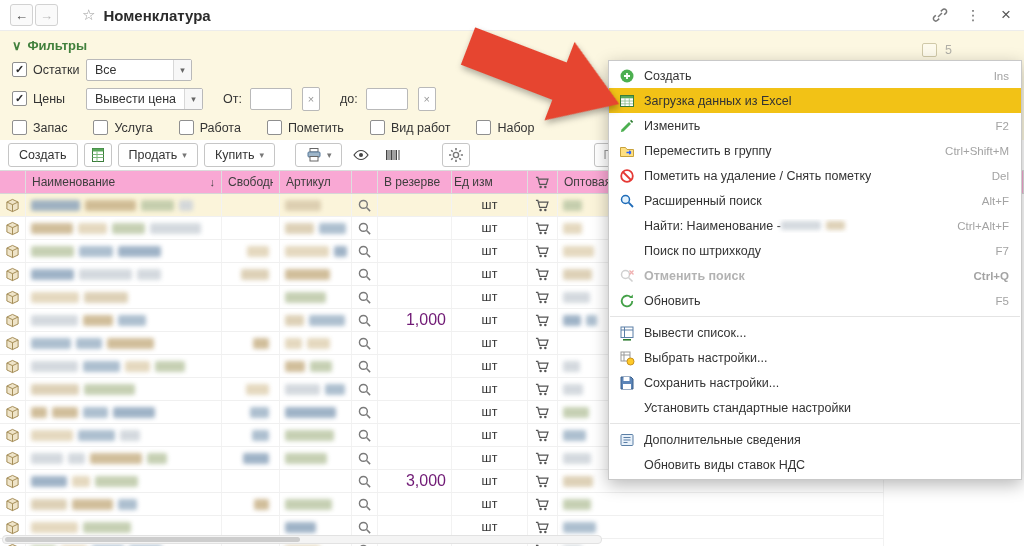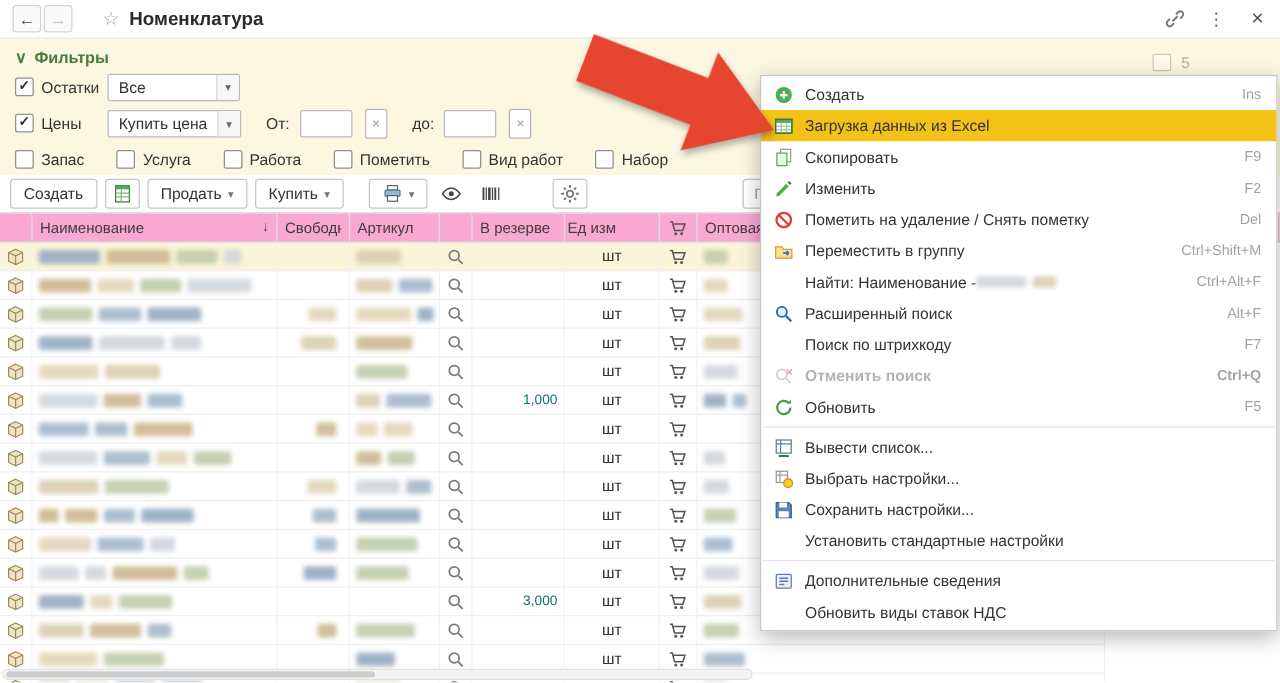--- a/index.html
+++ b/index.html
@@ -54,21 +54,21 @@
   .sort{color:#444;font-size:11px;margin-left:2px;}
   .table-body{position:absolute;top:194px;left:0;width:884px;bottom:0;overflow:hidden;}
   .trow{display:grid;grid-template-columns:26px 196px 58px 72px 26px 74px 76px 30px 1fr;height:22px;border-bottom:1px solid #f0f0f0;align-items:stretch;}
   .trow.selected{background:#fbf4da;}
   .td{display:flex;align-items:center;padding:0 5px;border-right:1px solid #f2f2f2;box-sizing:border-box;overflow:hidden;white-space:nowrap;}
   .td.center{justify-content:center;padding:0 2px;}
   .td.right{justify-content:flex-end;}
   .cicon{width:15px;height:15px;display:block;flex:none;}
   .cicon svg{display:block;width:100%;height:100%;}
   .blur-block{display:inline-block;height:11px;border-radius:2px;filter:blur(2px);margin-right:5px;opacity:.85;flex:none;}
-  .num{font-size:11px;color:#0f766e;}
+  .num{font-size:16px;color:#701a75;}
   .hscroll{position:absolute;left:2px;bottom:2px;width:600px;height:9px;background:#f4f4f4;border:1px solid #e2e2e2;border-radius:4px;box-sizing:border-box;}
   .hscroll-thumb{position:absolute;left:2px;top:1px;width:295px;height:5px;background:#cdcdcd;border-radius:3px;}
   
   .context-menu{position:absolute;left:608px;top:60px;width:414px;background:#fff;border:1px solid #c9c9c9;box-shadow:0 5px 16px rgba(0,0,0,.28);z-index:50;padding:2px 0;box-sizing:border-box;}
   .menu-item{height:25px;display:flex;align-items:center;padding:0 12px 0 9px;gap:9px;font-size:12.5px;color:#333;white-space:nowrap;}
   .menu-item.disabled{color:#b3b3b3;font-weight:bold;}
   .menu-item.disabled .mi-icon{opacity:.55;}
   .mi-icon{width:17px;height:17px;flex:none;display:flex;align-items:center;justify-content:center;}
   .mi-icon svg{display:block;width:16px;height:16px;}
   .mi-label{flex:0 1 auto;overflow:hidden;display:flex;align-items:center;}
@@ -123,21 +123,21 @@
     </span>
   </div>
   <div class="filter-row">
     <label class="check-wrap fixed">
       <span class="checkbox">
           <span class="checkmark">✓</span>
         </span>
       <span class="check-label">Цены</span>
     </label>
     <span class="combo">
-      <span class="combo-value">Купить цена</span>
+      <span class="combo-value">Вывести цена</span>
       <span class="combo-btn">▾</span>
     </span>
     <span class="range-label">От:</span>
     <input class="mini-input" value="" style="">
     <span class="clear-btn">×</span>
     <span class="range-label">до:</span>
     <input class="mini-input" value="" style="">
     <span class="clear-btn">×</span>
   </div>
   <div class="filter-row type-row">
@@ -991,71 +991,61 @@
           <path d="M6 5.3v8.2M10.3 5.3v8.2M1.5 8h13M1.5 10.8h13" stroke="#8abc8a" stroke-width="0.8"></path>
           <rect x="1.5" y="2.5" width="13" height="11" fill="none" stroke="#3a7d3a"></rect>
         </svg>
       </span>
       <span class="mi-label">Загрузка данных из Excel</span>
       <span class="mi-shortcut"></span>
     </div>
     <div class="menu-item">
       <span class="mi-icon">
         <svg viewBox="0 0 16 16">
-          <rect x="5.5" y="1.5" width="8" height="10" fill="#fff" stroke="#999"></rect>
-          <rect x="2.5" y="4.5" width="8" height="10" fill="#eef7ee" stroke="#4caf50"></rect>
-        </svg>
-      </span>
-      <span class="mi-label">Скопировать</span>
-      <span class="mi-shortcut">F9</span>
-    </div>
-    <div class="menu-item">
-      <span class="mi-icon">
-        <svg viewBox="0 0 16 16">
           <path d="M2.5 11.5l7.5-7.5 2 2-7.5 7.5-2.6.6z" fill="#4caf50"></path>
           <path d="M11 3l2 2 1.2-1.2-2-2z" fill="#2e7d32"></path>
         </svg>
       </span>
       <span class="mi-label">Изменить</span>
       <span class="mi-shortcut">F2</span>
     </div>
     <div class="menu-item">
       <span class="mi-icon">
         <svg viewBox="0 0 16 16">
+          <path d="M1.5 4.5h5l1.5 2h6.5v7h-13z" fill="#ffe082" stroke="#c8a23c"></path>
+          <path d="M7.5 9.5h4.5m0 0l-1.7-1.7M12 9.5l-1.7 1.7" stroke="#2962ff" stroke-width="1.3" fill="none"></path>
+        </svg>
+      </span>
+      <span class="mi-label">Переместить в группу</span>
+      <span class="mi-shortcut">Ctrl+Shift+M</span>
+    </div>
+    <div class="menu-item">
+      <span class="mi-icon">
+        <svg viewBox="0 0 16 16">
           <circle cx="8" cy="8" r="5.8" fill="none" stroke="#e53935" stroke-width="1.8"></circle>
           <path d="M4 4l8 8" stroke="#e53935" stroke-width="1.8"></path>
         </svg>
       </span>
       <span class="mi-label">Пометить на удаление / Снять пометку</span>
       <span class="mi-shortcut">Del</span>
     </div>
     <div class="menu-item">
       <span class="mi-icon">
         <svg viewBox="0 0 16 16">
-          <path d="M1.5 4.5h5l1.5 2h6.5v7h-13z" fill="#ffe082" stroke="#c8a23c"></path>
-          <path d="M7.5 9.5h4.5m0 0l-1.7-1.7M12 9.5l-1.7 1.7" stroke="#2962ff" stroke-width="1.3" fill="none"></path>
-        </svg>
-      </span>
-      <span class="mi-label">Переместить в группу</span>
-      <span class="mi-shortcut">Ctrl+Shift+M</span>
+          <circle cx="6.5" cy="6.5" r="4" fill="#e3f2fd" stroke="#1e6bb8" stroke-width="1.5"></circle>
+          <path d="M9.7 9.7L14 14" stroke="#1e6bb8" stroke-width="1.8"></path>
+        </svg>
+      </span>
+      <span class="mi-label">Расширенный поиск</span>
+      <span class="mi-shortcut">Alt+F</span>
     </div>
     <div class="menu-item">
       <span class="mi-icon"></span>
       <span class="mi-label">Найти: Наименование - <span class="blur-block" style="width: 40px; height: 9px; background: rgb(205, 211, 217);"></span><span class="blur-block" style="width: 19px; height: 9px; background: rgb(216, 201, 171);"></span></span>
       <span class="mi-shortcut">Ctrl+Alt+F</span>
-    </div>
-    <div class="menu-item">
-      <span class="mi-icon">
-        <svg viewBox="0 0 16 16">
-          <circle cx="6.5" cy="6.5" r="4" fill="#e3f2fd" stroke="#1e6bb8" stroke-width="1.5"></circle>
-          <path d="M9.7 9.7L14 14" stroke="#1e6bb8" stroke-width="1.8"></path>
-        </svg>
-      </span>
-      <span class="mi-label">Расширенный поиск</span>
-      <span class="mi-shortcut">Alt+F</span>
     </div>
     <div class="menu-item">
       <span class="mi-icon"></span>
       <span class="mi-label">Поиск по штрихкоду</span>
       <span class="mi-shortcut">F7</span>
     </div>
     <div class="menu-item disabled">
       <span class="mi-icon">
         <svg viewBox="0 0 16 16">
           <circle cx="6.5" cy="6.5" r="4" fill="none" stroke="#aaa" stroke-width="1.5"></circle>

